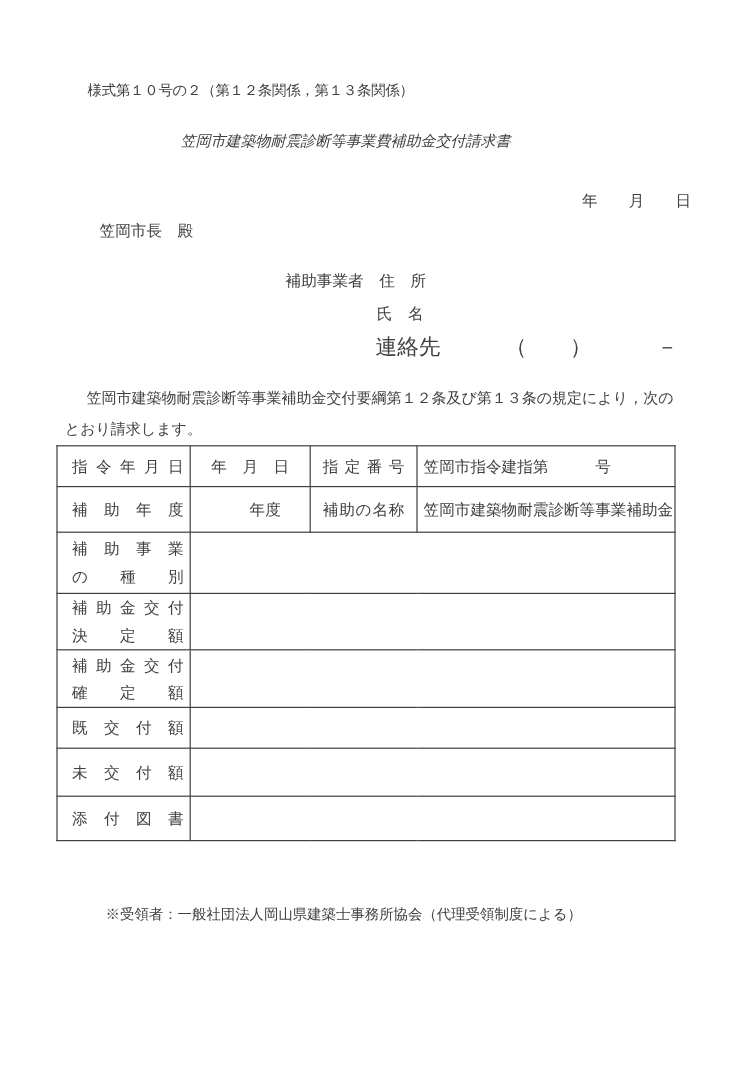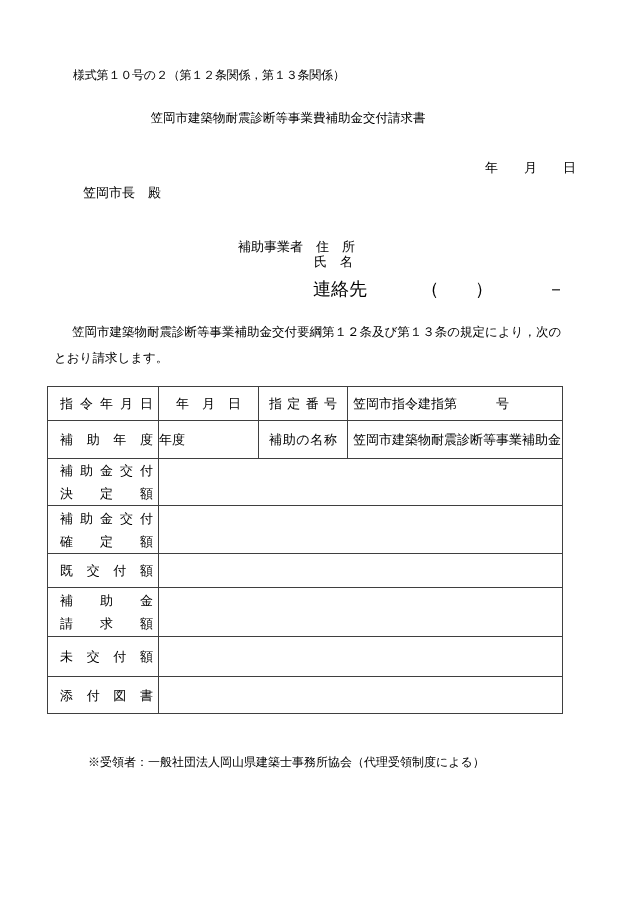--- a/index.html
+++ b/index.html
@@ -2,58 +2,58 @@
 <html><head>
 <meta charset="utf-8">
 <style>
   html, body { margin: 0; padding: 0; background: #ffffff; }
   .page {
     position: relative;
     width: 630px;
     height: 903px;
     background: #ffffff;
     font-family: "Liberation Serif", "DejaVu Serif", serif;
-    color: #000000;
+    color: #404040;
     overflow: hidden;
   }
   .abs { position: absolute; white-space: nowrap; line-height: 1; }
 
   .form-number   { top: 69px;  left: 73px;  font-size: 12px;   letter-spacing: -0.2px; }
-  .doc-title     { top: 112px; left: 0;     width: 576px; text-align: center; font-size: 12.5px; }
+  .doc-title     { top: 112px; left: 0;     width: 576px; text-align: center; font-size: 12.5px; font-style: italic; }
   .date-line     { top: 161px; right: 54px; font-size: 13px; }
   .addressee     { top: 186px; left: 83px;  font-size: 13px; }
-  .applicant-1   { top: 240px; left: 238px; font-size: 13px; }
+  .applicant-1   { top: 228px; left: 238px; font-size: 13px; font-family: Liberation Mono, monospace; }
   .applicant-2   { top: 255px; left: 314px; font-size: 13px; }
   .applicant-3   { top: 280px; left: 313px; font-size: 18px; }
   .body-par-1    { top: 326px; left: 72px;  font-size: 12.5px; text-align: center; }
   .body-par-2    { top: 352px; left: 54px;  font-size: 12.5px; }
   .footnote      { top: 756px; left: 88px;  font-size: 12px; }
 
   table.form-table {
     position: absolute;
-    top: 386px;
+    top: 371px;
     left: 47px;
     width: 515px;
     border-collapse: collapse;
     table-layout: fixed;
     font-size: 13px;
     border-radius: 13px;
   }
   .form-table th, .form-table td {
     border: 1px solid #3f3f3f;
     font-weight: normal;
     vertical-align: middle;
     padding: 0;
     overflow: hidden;
   }
   th.c1 { padding: 0 5px 0 12px; }
   th.c3 { padding: 0 10px; }
   .jl { text-align: justify; text-align-last: justify; line-height: 23px; }
   td.v-center { text-align: center; }
-  td.v-right  { padding-right: 24px; margin-top: 44px; }
+  td.v-right  { text-align: right; padding-right: 24px; margin-top: 44px; }
   td.v-left   { text-align: left;  padding-left: 5px; white-space: nowrap; }
 
   tr.h34 { height: 34px; }
   tr.h38 { height: 38px; }
   tr.h51 { height: 51px; }
   tr.h46 { height: 46px; }
   tr.h48 { height: 48px; }
   tr.h49 { height: 49px; }
   tr.h40 { height: 40px; }
   tr.h37 { height: 37px; }
@@ -102,20 +102,27 @@
       <th class="c1">
         <div class="jl">補助年度</div>
       </th>
       <td class="v-right">年度</td>
       <th class="c3">
         <div class="jl">補助の名称</div>
       </th>
       <td class="v-left">笠岡市建築物耐震診断等事業補助金</td>
     </tr>
 
+    <tr class="h51">
+      <th class="c1">
+        <div class="jl">補助事業</div>
+        <div class="jl">の種別</div>
+      </th>
+      <td colspan="3"></td>
+    </tr>
 
     <tr class="h46">
       <th class="c1">
         <div class="jl">補助金交付</div>
         <div class="jl">決定額</div>
       </th>
       <td colspan="3"></td>
     </tr>
 
     <tr class="h48">
@@ -126,27 +133,20 @@
       <td colspan="3"></td>
     </tr>
 
     <tr class="h34">
       <th class="c1">
         <div class="jl">既交付額</div>
       </th>
       <td colspan="3"></td>
     </tr>
 
-    <tr class="h49">
-      <th class="c1">
-        <div class="jl">補助金</div>
-        <div class="jl">請求額</div>
-      </th>
-      <td colspan="3"></td>
-    </tr>
 
     <tr class="h40">
       <th class="c1">
         <div class="jl">未交付額</div>
       </th>
       <td colspan="3"></td>
     </tr>
 
     <tr class="h37">
       <th class="c1">

